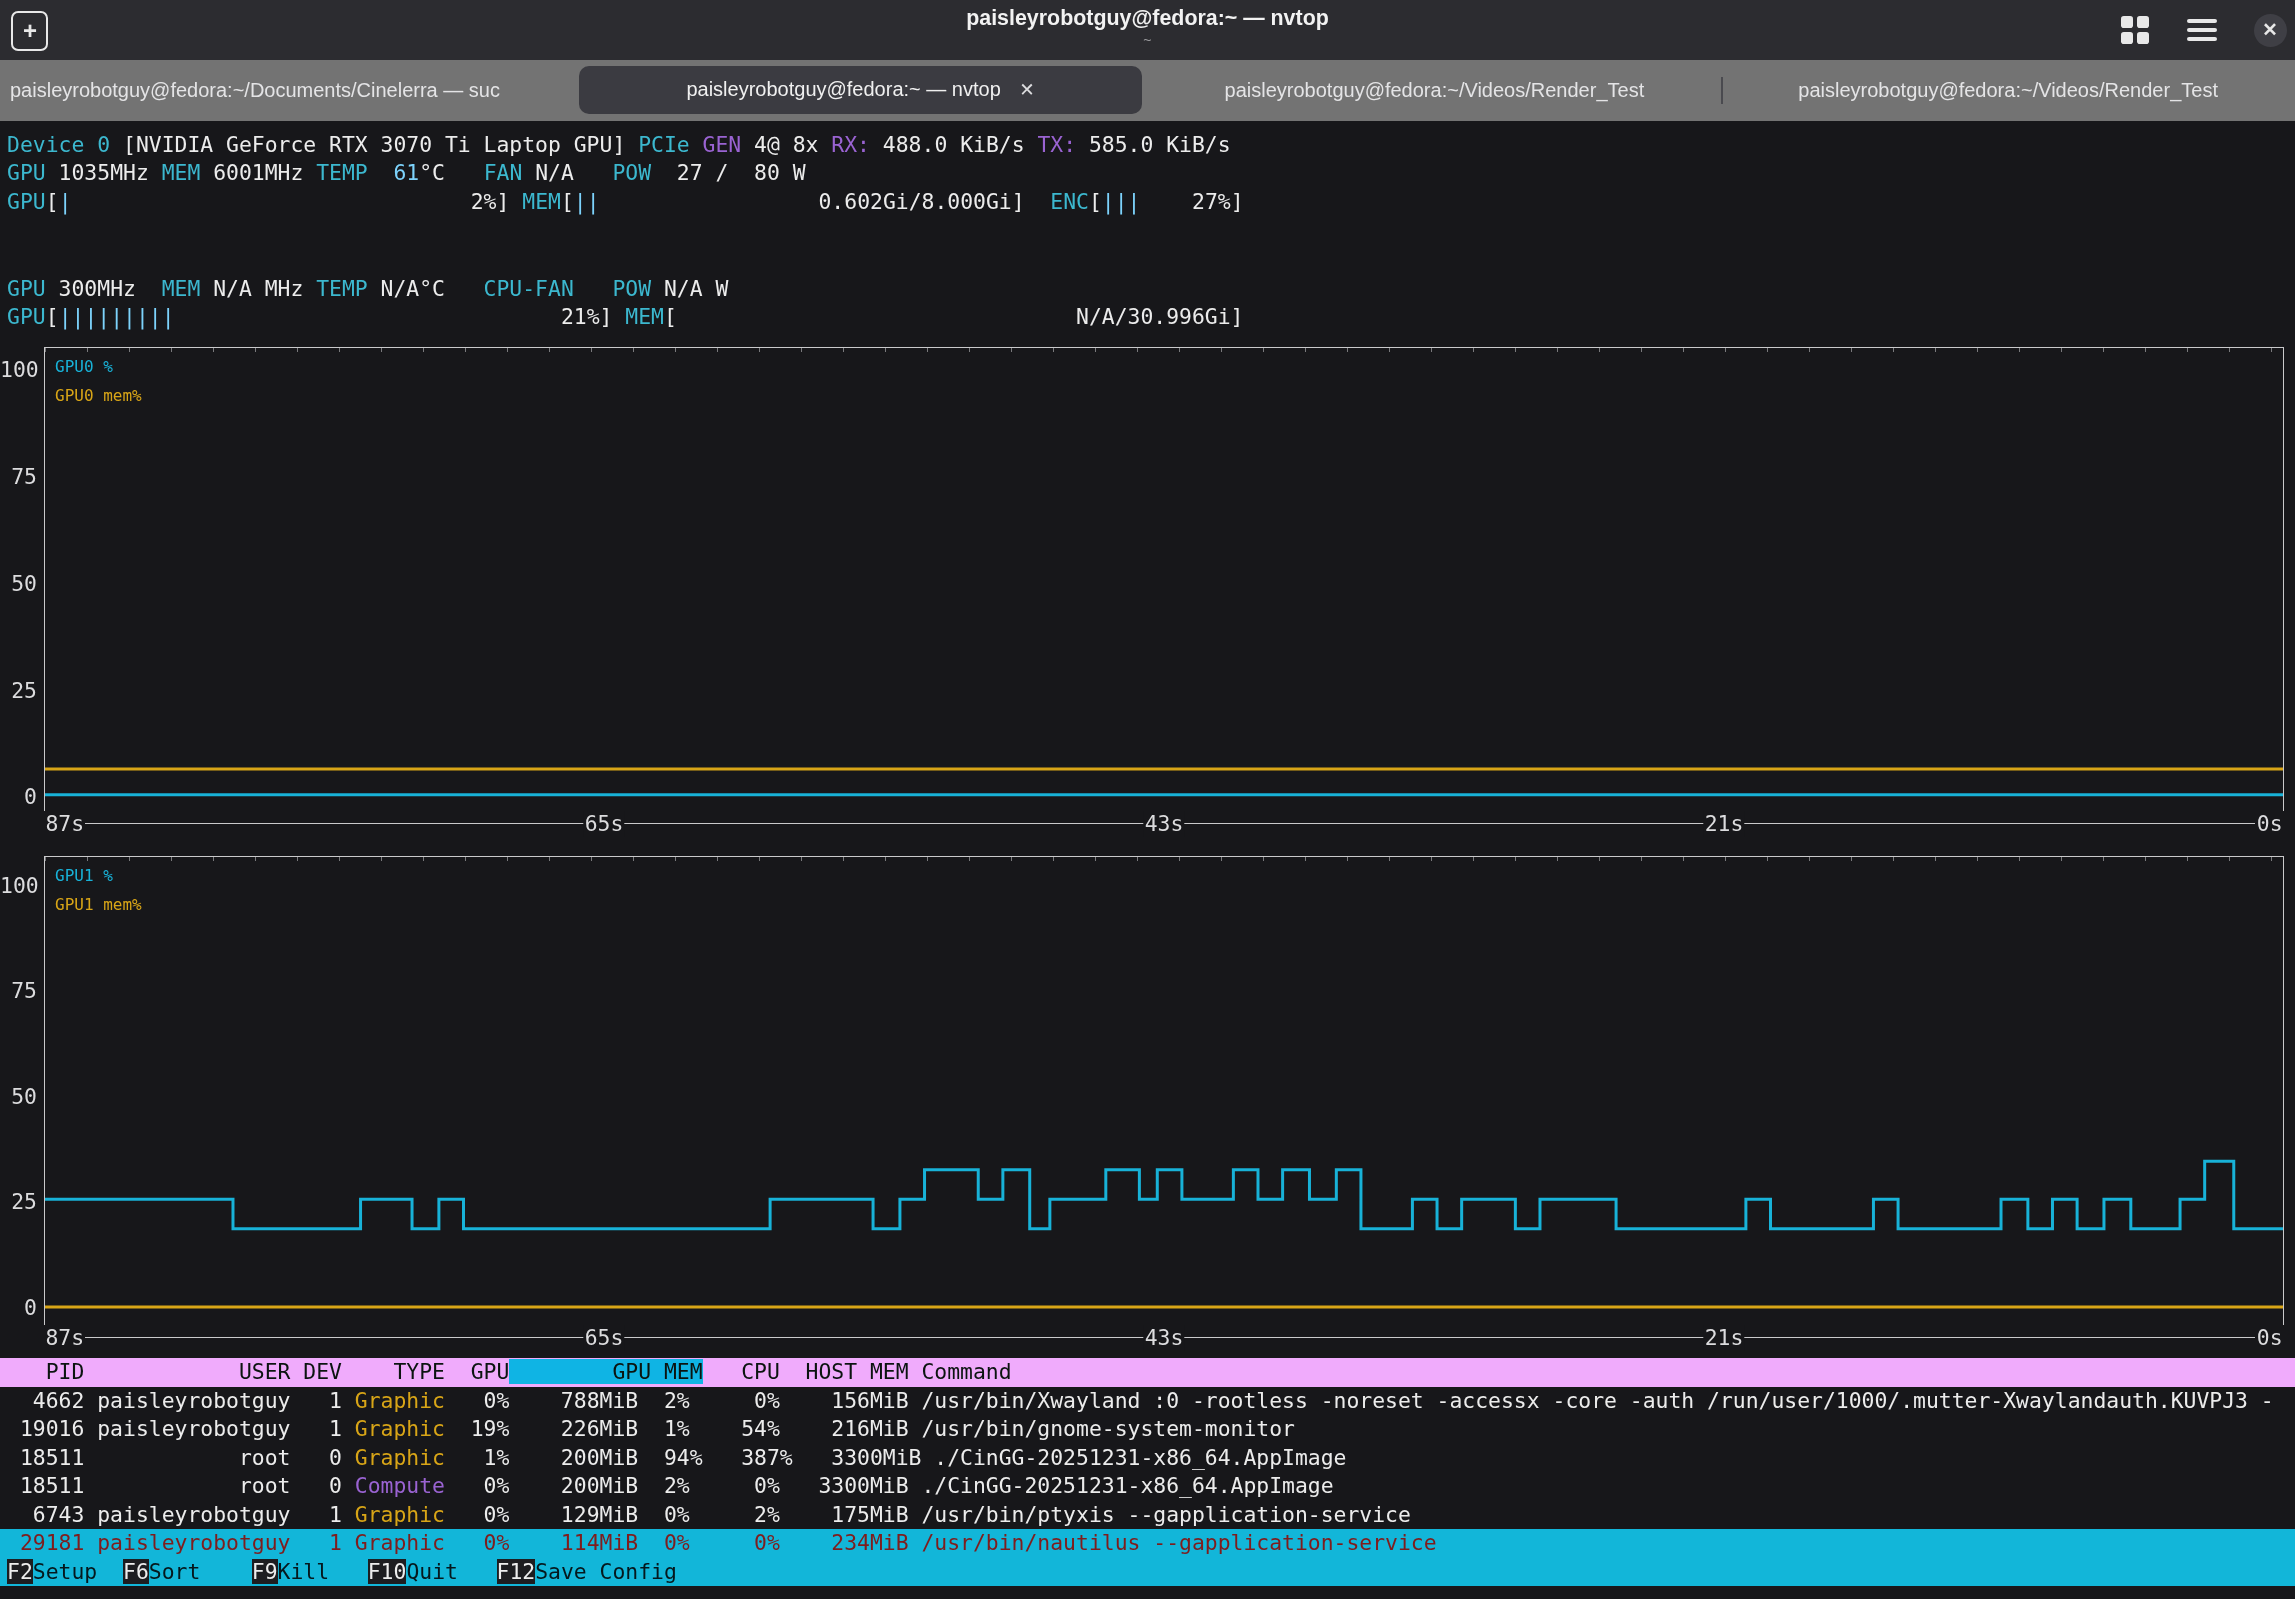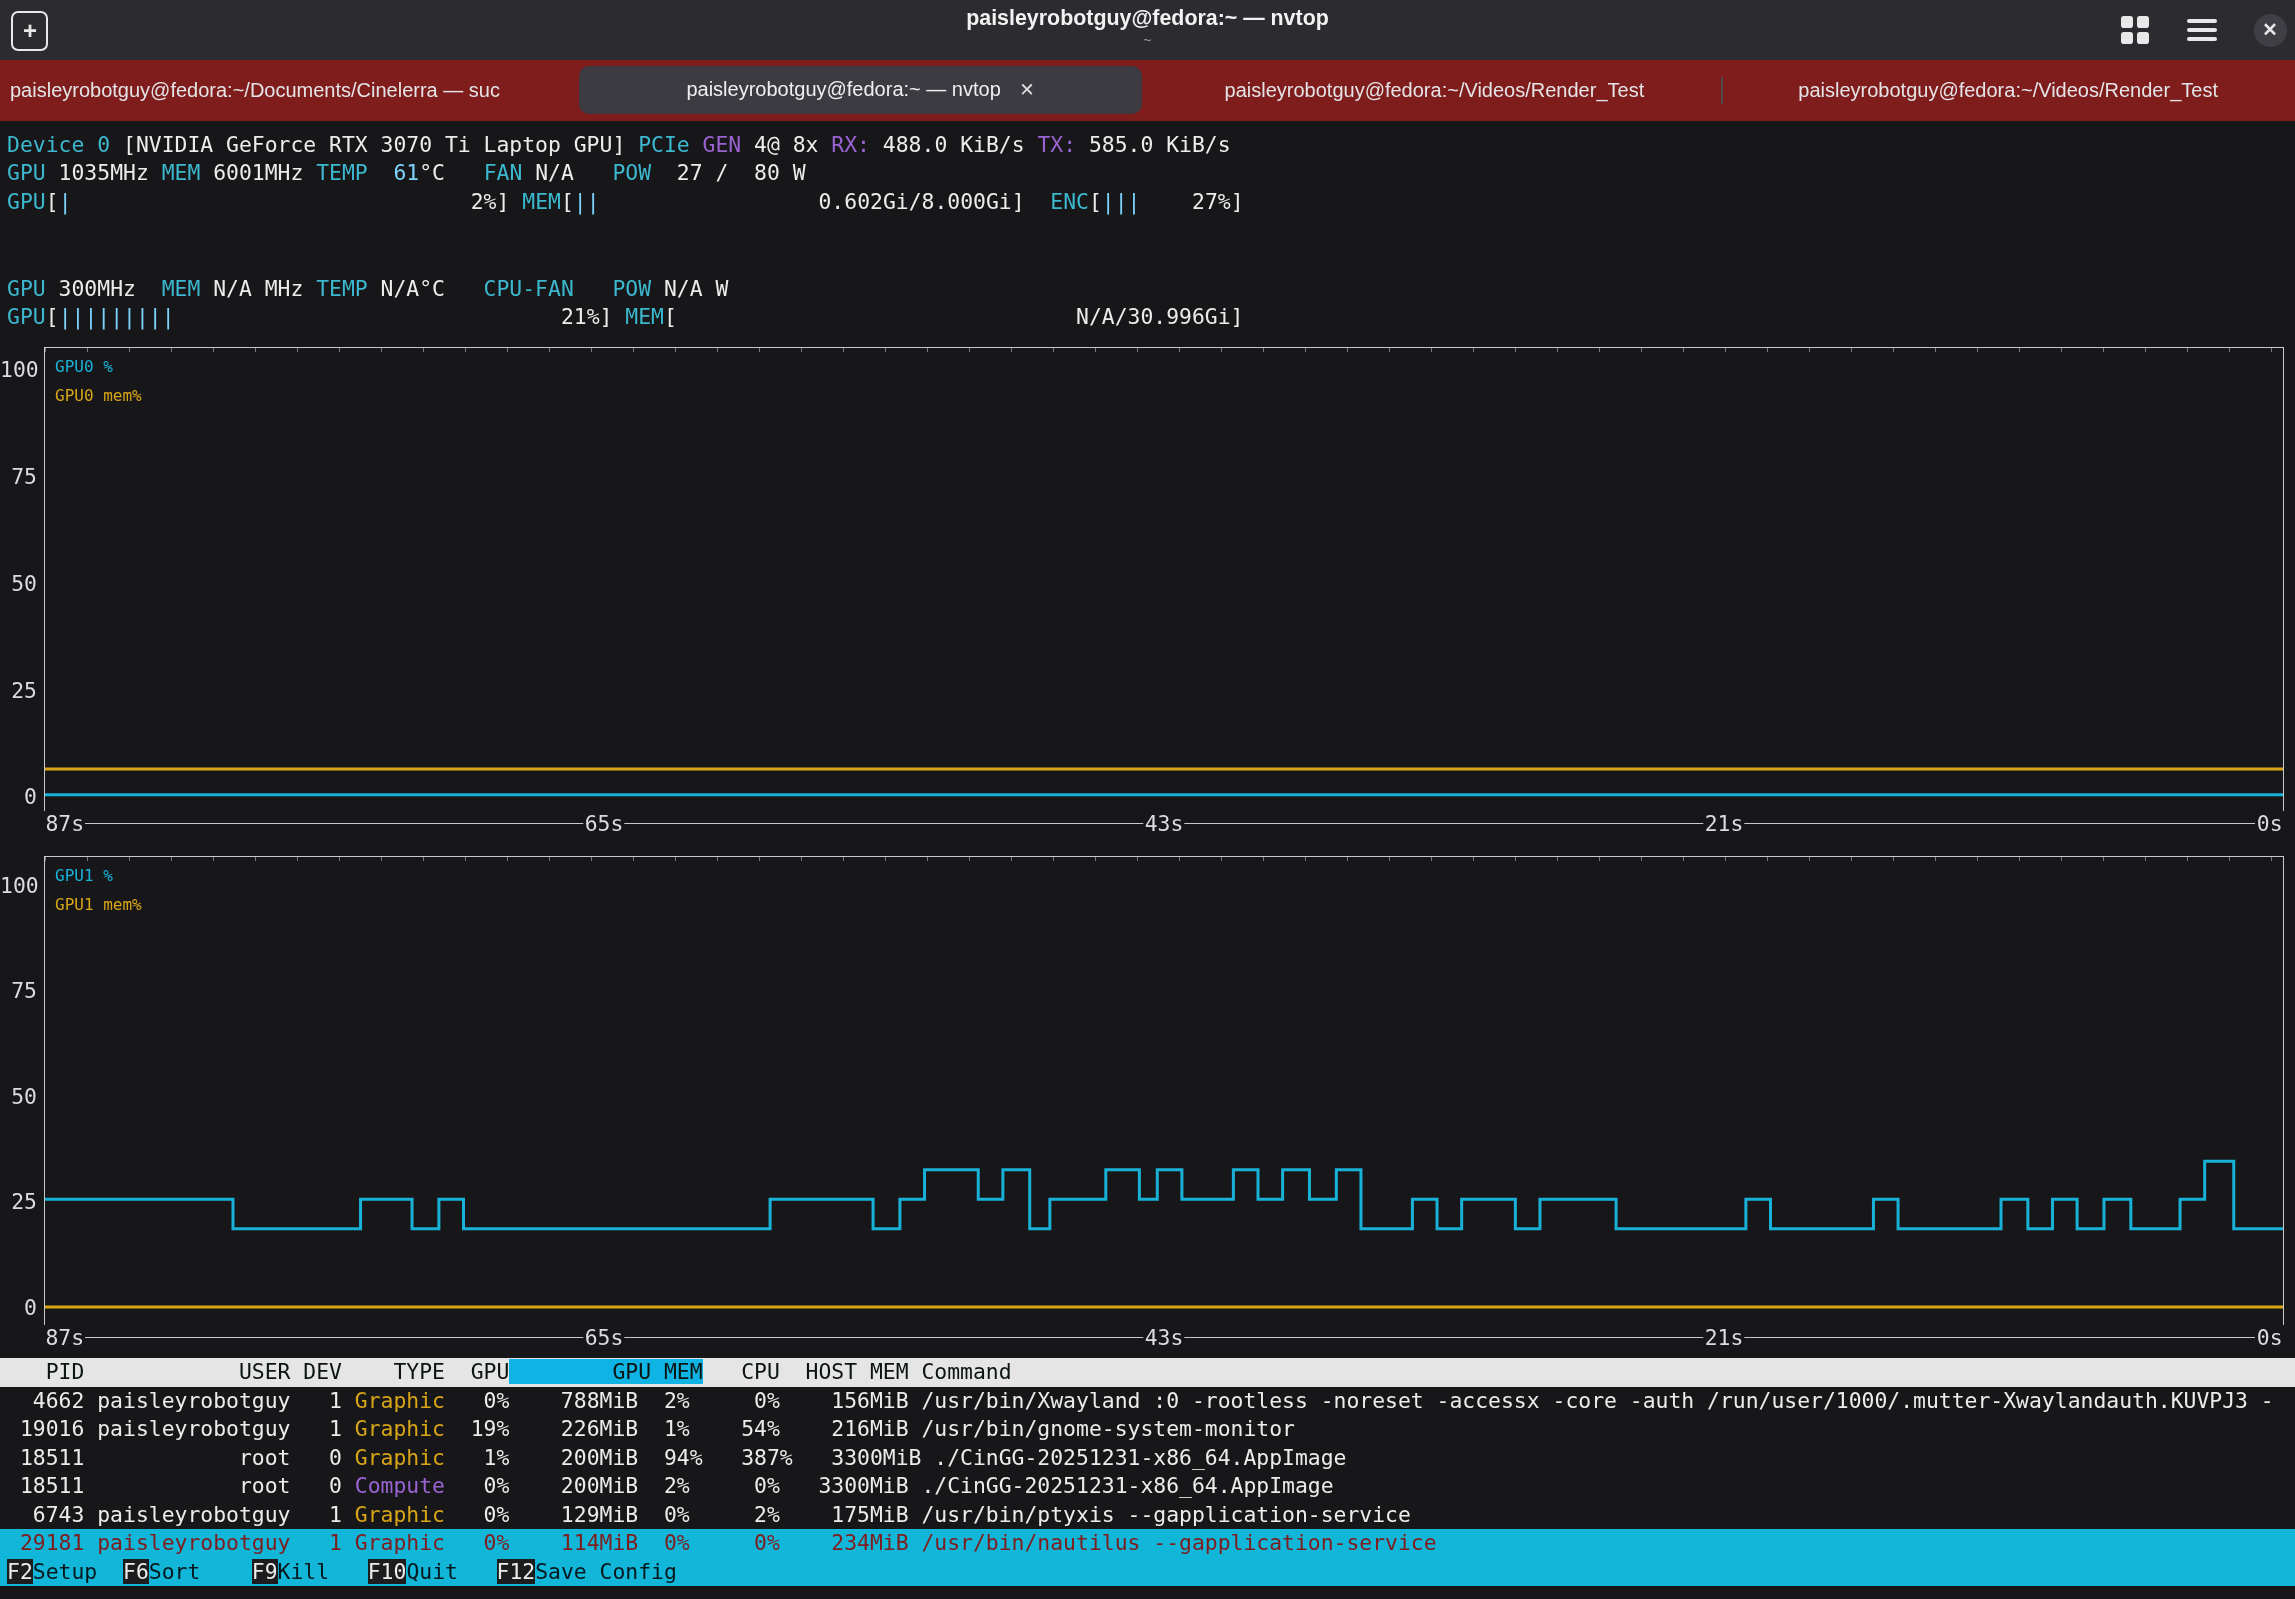--- a/index.html
+++ b/index.html
@@ -23,21 +23,21 @@
   .win-subtitle{font-size:14.2px;color:#9f9fa2;margin-top:1.4px;}
   .tb-icons{position:absolute;right:8.5px;top:0;height:60px;display:flex;align-items:center;gap:37px;}
   .grid-icon{width:28.5px;height:28.5px;display:grid;grid-template-columns:12px 12px;grid-template-rows:12px 12px;gap:4.3px;}
   .grid-icon i{background:#e8e8e8;border-radius:2.8px;}
   .burger-icon{width:30px;height:21.4px;display:flex;flex-direction:column;justify-content:space-between;}
   .burger-icon i{height:3.6px;background:#e8e8e8;border-radius:2.1px;}
   .close-btn{width:33px;height:33px;border-radius:50%;background:#3f3f45;color:#e8e8e8;
     display:flex;align-items:center;justify-content:center;font-size:18.5px;font-weight:bold;}
   
   .tabbar{
-    position:absolute;left:0;top:60px;width:2295px;height:61px;background:#7f1d1d;
+    position:absolute;left:0;top:60px;width:2295px;height:61px;background:#737373;
     display:flex;font-family:"Liberation Sans",sans-serif;border-bottom:1.4px solid #111113;
   }
   .tab{width:574px;height:61px;display:flex;align-items:center;justify-content:center;
     color:#e4e4e6;font-size:20px;white-space:nowrap;overflow:hidden;position:relative;box-sizing:border-box;}
   .tab.first{justify-content:flex-start;padding-left:10px;}
   .tab.active-wrap{padding:0;}
   .tab .inner{position:absolute;left:5.7px;right:5.7px;top:5.7px;bottom:7.1px;background:#3b3b41;
     border-radius:10px;display:flex;align-items:center;justify-content:center;gap:18.5px;color:#f0f0f0;}
   .tab .divider{position:absolute;left:0;top:17px;bottom:17px;width:1.4px;background:#4a4a4f;}
   .tab-close{font-size:18.5px;color:#dcdcde;}
@@ -63,21 +63,21 @@
   .axis{position:absolute;left:0;right:0;bottom:-13px;height:26px;line-height:26px;font-size:21.4px;color:#dcdcde;}
   .axis span{position:absolute;background:#17171a;padding:0 1.4px;}
   .axis .pos-0{left:0;}
   .axis .pos-1{left:25%;transform:translateX(-50%);}
   .axis .pos-2{left:50%;transform:translateX(-50%);}
   .axis .pos-3{left:75%;transform:translateX(-50%);}
   .axis .pos-4{right:0;}
   
   .ptable{position:absolute;left:0;top:1237px;width:2295px;}
   .prow,.phead,.fbar{height:28.5px;line-height:28.5px;white-space:pre;padding-left:7.1px;font-size:21.4px;}
-  .phead{background:#e5e5e5;color:#0b1410;}
+  .phead{background:#f0abfc;color:#0b1410;}
   .c-hdr{color:#0b1410;}
   .c-hdrblue{background:#0fb4e4;color:#0b1410;}
   .prow{color:#ececec;}
   .prow.sel{background:#12b6d9;}
   .prow.sel span{color:#7f1d1d;}
   .fbar{background:#12b6d9;color:#05181d;}
   .c-key{background:#1d1d20;color:#ededed;}
   .c-bar{color:#05181d;}
 </style>
 </head>

